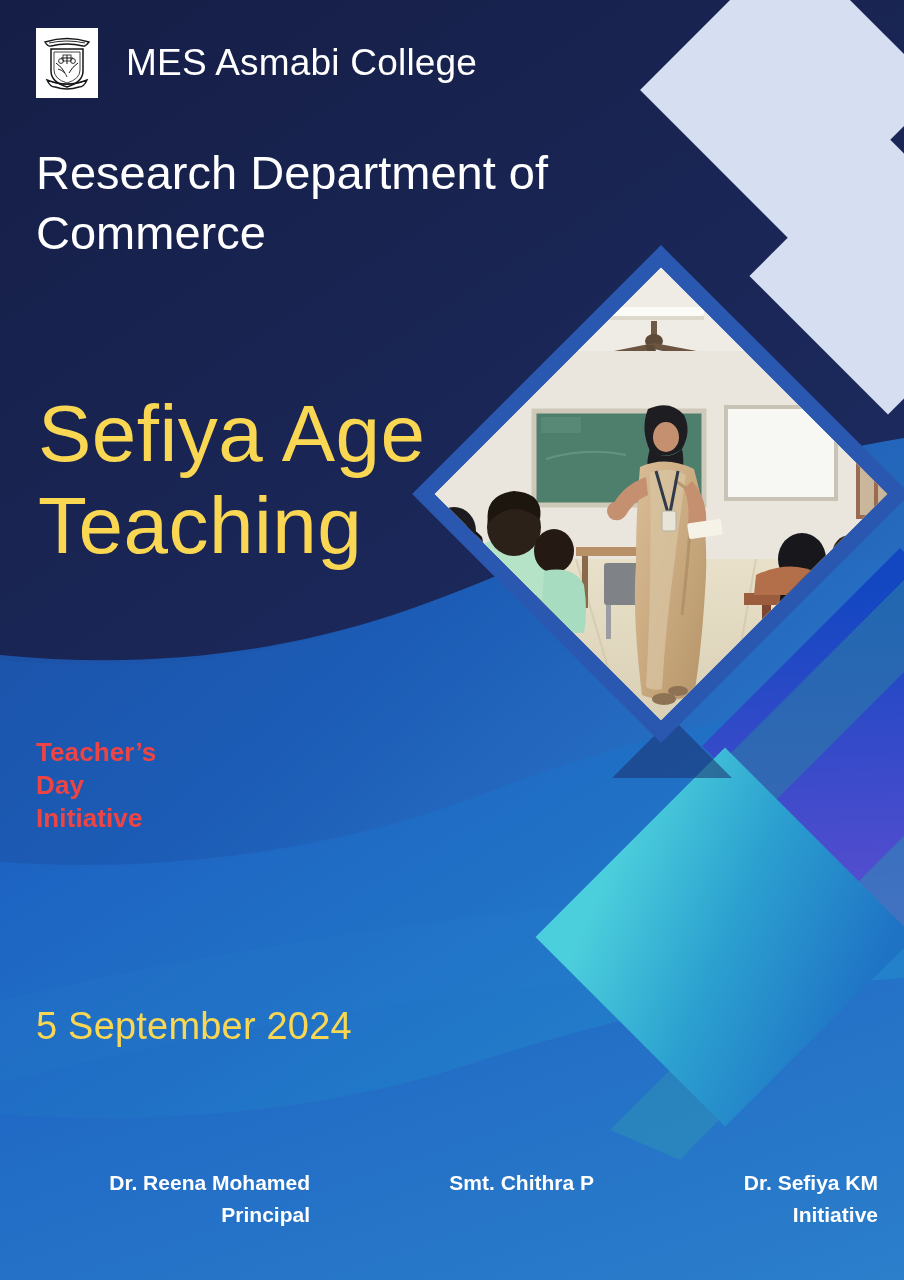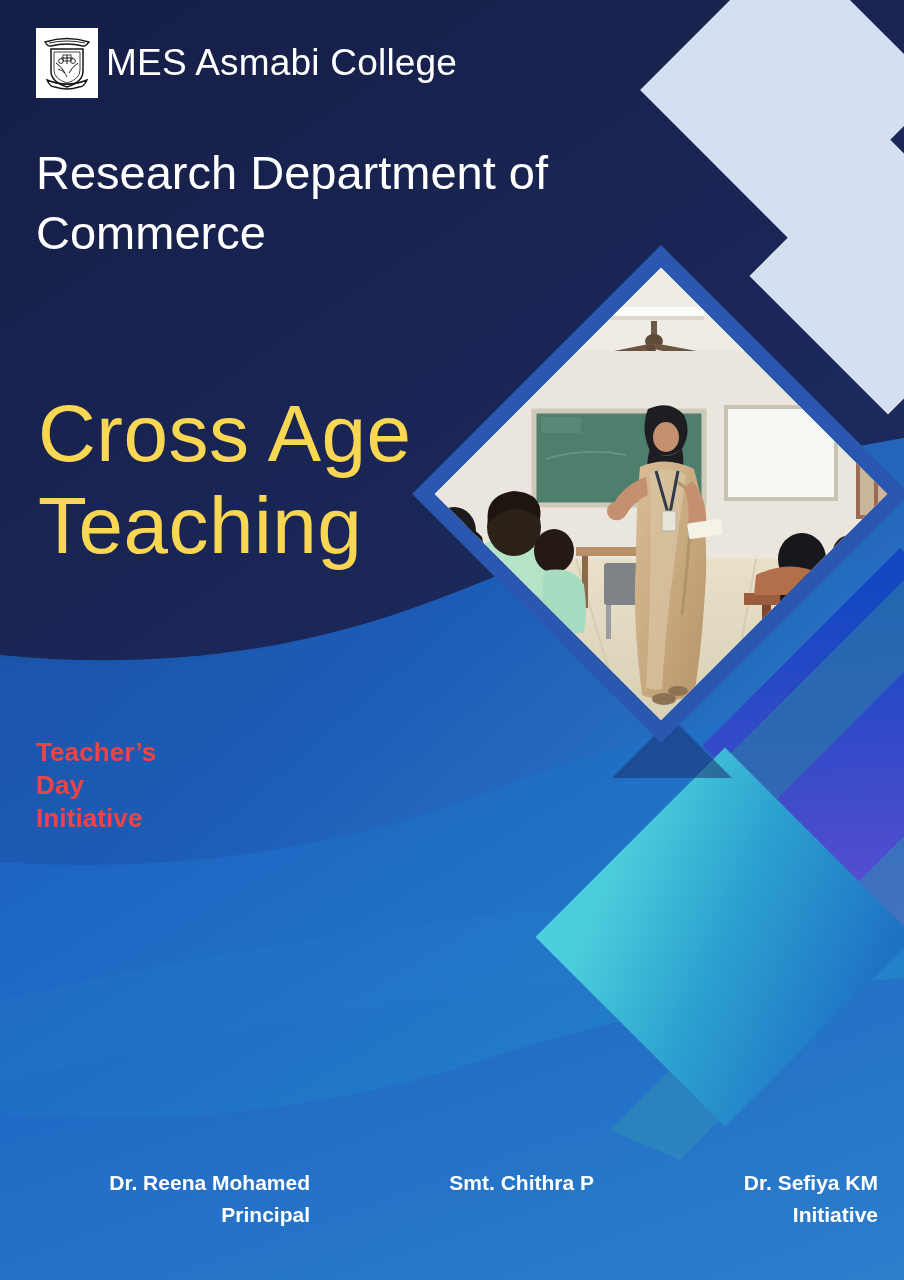--- a/index.html
+++ b/index.html
@@ -32,21 +32,21 @@
     z-index: 40;
   }
 
   
   .header-row {
     position: absolute;
     top: 28px;
     left: 36px;
     display: flex;
     align-items: center;
-    gap: 8px;
+    gap: 28px;
   }
   .logo-box {
     width: 62px;
     height: 70px;
     background: #ffffff;
     display: flex;
     align-items: center;
     justify-content: center;
     flex: 0 0 auto;
   }
@@ -404,30 +404,31 @@
           <path d="M6,47 q20,8 40,0 q-3,7 -8,7 q-12,4 -24,0 q-5,0 -8,-7 Z" fill="none" stroke="#16161a" stroke-width="1.4"></path>
           <path d="M11,49 q15,5 30,0" stroke="#16161a" stroke-width="0.9" fill="none"></path>
         </svg>
       </div>
       <div class="college-name">MES Asmabi College</div>
     </div>
 
     <div class="dept-name">Research Department of Commerce</div>
 
     <div class="event-title">
-      <div>Cross Age</div>
+      <div>Sefiya Age</div>
       <div>Teaching</div>
     </div>
 
     <div class="initiative">
       <div>Teacher’s</div>
       <div>Day</div>
       <div>Initiative</div>
     </div>
 
+    <div class="event-date">5 September 2024</div>
 
     <div class="credits">
       <div class="credit">
         <span class="cname">Dr. Reena Mohamed</span>
         <span class="crole">Principal</span>
       </div>
       <div class="credit">
         <span class="cname">Smt. Chithra P</span>
       </div>
       <div class="credit">

